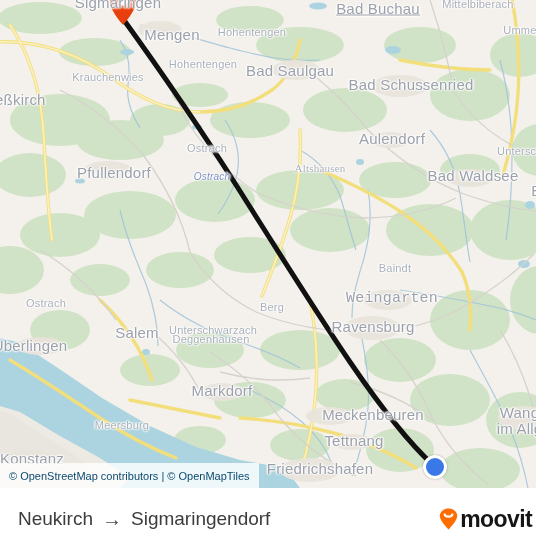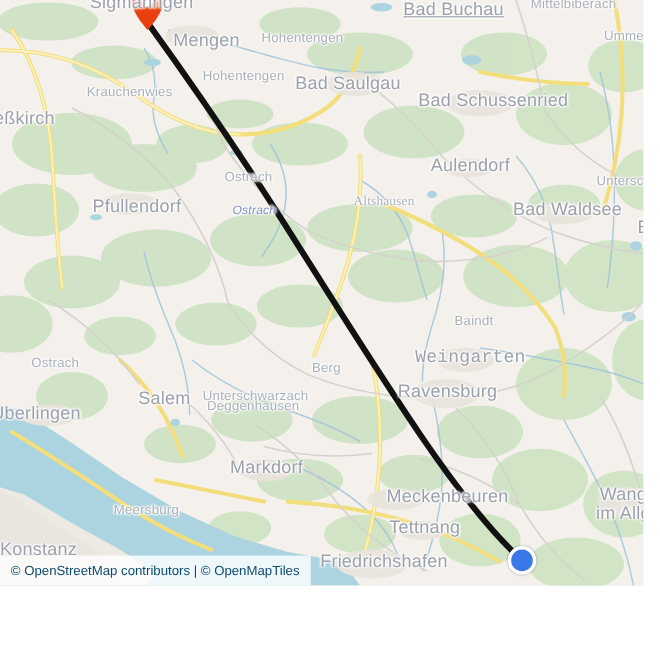--- a/index.html
+++ b/index.html
@@ -342,13 +342,28 @@
         <div class="lbl city" style="left: 332px; top: 414px; margin-left: 41px;">Meckenbeuren</div>
         <div class="lbl city" style="left: 354px; top: 440px;">Tettnang</div>
         <div class="lbl city" style="left: 32px; top: 458px;">Konstanz</div>
         <div class="lbl city" style="left: 320px; top: 468px;">Friedrichshafen</div>
       </div>
 
 
     <div id="attribution">© OpenStreetMap contributors | © OpenMapTiles</div>
   </div>
 
+  <div id="footer">
+    <div id="route-summary">
+      <span>Neukirch</span>
+      <span id="route-arrow">→</span>
+      <span>Sigmaringendorf</span>
+    </div>
+    <div id="moovit-logo">
+      <svg width="19" height="22" viewBox="0 0 19 22">
+        <path d="M9.5 21.5 C9.5 21.5 18.2 12.6 18.2 8.2 C18.2 3.5 14.3 0.4 9.5 0.4
+                 C4.7 0.4 0.8 3.5 0.8 8.2 C0.8 12.6 9.5 21.5 9.5 21.5 Z" fill="#ff6d00"></path>
+        <path d="M5.6 6.4 C6.4 9.4 12.6 9.4 13.4 6.4" fill="none" stroke="#ffffff" stroke-width="2.1" stroke-linecap="round"></path>
+      </svg>
+      <span id="moovit-word">moovit</span>
+    </div>
+  </div>
 </div>
 
 </body></html>

